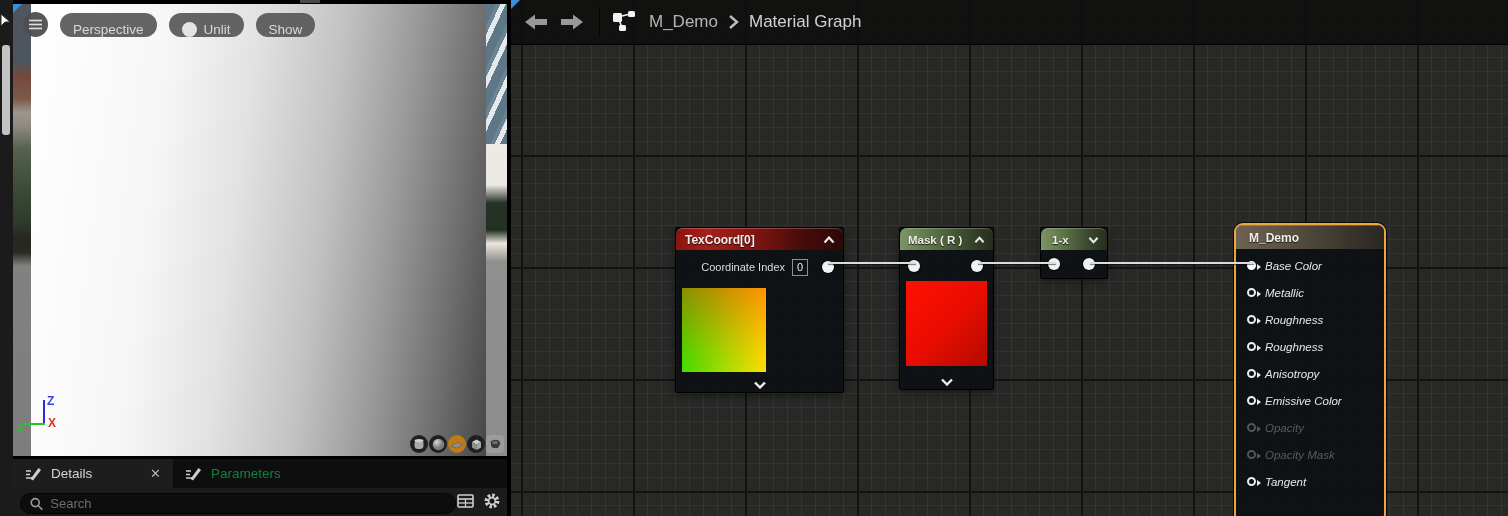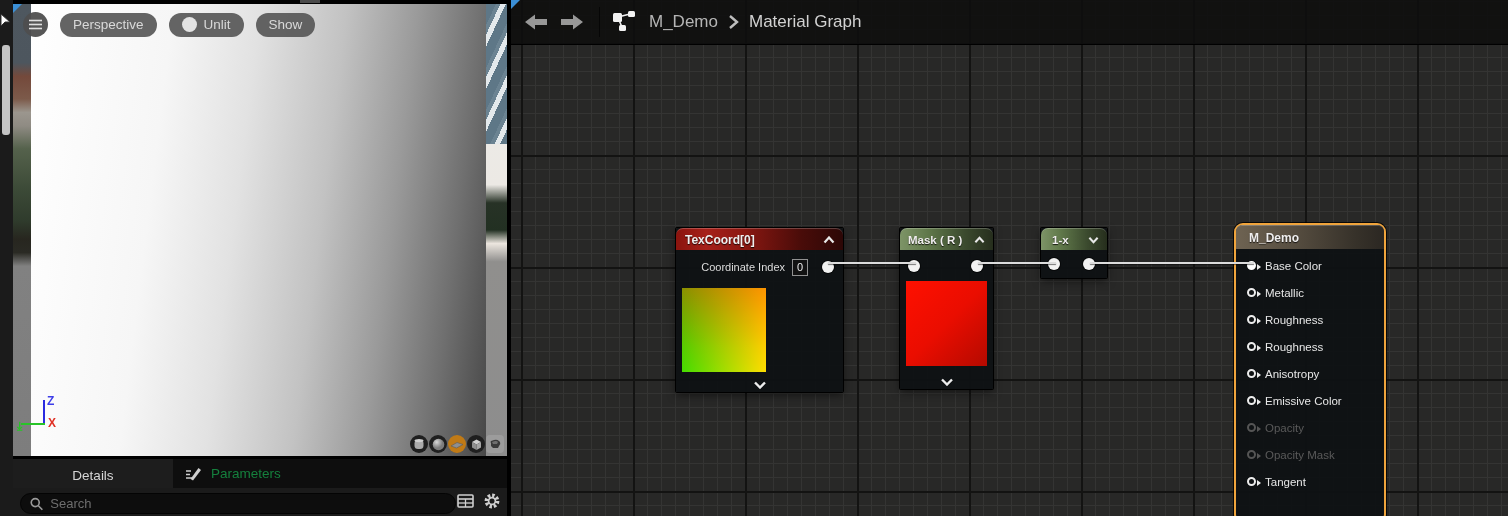--- a/index.html
+++ b/index.html
@@ -19,41 +19,41 @@
     background:linear-gradient(97deg,#ffffff 0%,#f6f6f6 28%,#e2e2e2 45%,#c2c2c2 62%,#9a9a9a 76%,#6f6f6f 89%,#474747 100%); }
   .vp-photo-left { position:absolute; left:0; top:0; width:18px; height:452px;
     background:linear-gradient(180deg,#4e575f 0%,#4d565e 13%,#74493b 16%,#7c5a4a 21%,#9b968e 24%,#8f8b83 27%,#55624c 32%,#3c4a37 41%,#2f3b2c 48%,#27261f 52%,#2a2a24 55%,#818181 58%,#7d7d7d 100%); }
   .vp-photo-right { position:absolute; left:473px; top:0; width:21px; height:452px;
     background:linear-gradient(180deg,#e9edef 0%,#eceae6 30%,#ece9e4 40%,#273226 44%,#223022 50%,#ece6df 53%,#908f8d 57%,#8d8d8d 100%); }
   .vp-photo-right::before { content:''; position:absolute; left:0; top:0; right:0; height:31%;
     background:repeating-linear-gradient(115deg,#5e7787 0 9px,#6b8392 9px 13px,#e3e9ec 13px 18px); }
   .vp-toolbar { position:absolute; left:10px; top:8px; display:flex; align-items:center; gap:12px; }
   .vp-menu-btn { width:25px; height:25px; border-radius:50%; background:rgba(78,78,78,.95);
     display:flex; align-items:center; justify-content:center; }
-  .vp-pill { height:24px; display:flex; align-items:center; gap:7px; padding:0 13px;
+  .vp-pill { height:24px; display:flex; align-items:flex-end; gap:7px; padding:0 13px;
     background:rgba(88,88,88,.93); border-radius:999px; color:#d9d9d9; font-size:13.5px; }
   .unlit-dot { width:15px; height:15px; border-radius:50%; background:#e3e3e3; }
   .gizmo { position:absolute; left:5px; top:390px; width:60px; height:45px; font-size:12px; font-weight:bold; }
   .gizmo .axis-z-line { position:absolute; left:25px; top:6px; width:2px; height:24px; background:#2a2ae0; }
   .gizmo .axis-y-line { position:absolute; left:3px; top:29px; width:24px; height:2px; background:#27c427; }
   .gizmo .axis-y-head { position:absolute; left:-1px; top:25px; color:#27c427; font-weight:bold; font-size:12px; }
   .gizmo .z-label { position:absolute; left:29px; top:0; color:#3d3de8; }
   .gizmo .x-label { position:absolute; left:30px; top:22px; color:#e03024; }
   .vp-shapes { position:absolute; right:3px; bottom:3px; display:flex; align-items:center; gap:1px; }
   .shape-btn { width:18px; height:18px; border-radius:50%; background:#1f1f1f; display:flex; align-items:center; justify-content:center; }
   .shape-btn.selected { background:#c07a16; }
   .shape-btn.lightbg { border-radius:4px; background:#9c9c9c; }
   .corner-tri { position:absolute; left:0; top:0; width:0; height:0;
     border-top:9px solid #3b8fd6; border-right:9px solid transparent; z-index:9; }
   .top-notch { position:absolute; left:300px; top:0; width:20px; height:3px; background:#4a4a4a; }
   
   .details-panel { position:absolute; left:13px; top:459px; width:494px; height:57px; background:#101010; }
   .tab-bar { position:absolute; left:0; top:0; width:100%; height:29px; background:#0e0e0e; display:flex; }
   .tab { height:29px; display:flex; align-items:center; gap:9px; padding:0 12px; color:#d6d6d6; font-size:13.5px; }
-  .tab.active { background:#1d1d1d; width:160px;flex-direction:column; }
+  .tab.active { background:#1d1d1d; width:160px; }
   .tab .close-x { margin-left:auto; color:#b5b5b5; font-size:13px; }
   .tab.inactive { color:#15803d;text-align:center; }
   .panel-body { position:absolute; left:0; top:29px; width:100%; height:28px; background:#1b1b1b; display:flex; align-items:center; }
   .search-pill { position:absolute; left:7px; top:5px; width:436px; height:21px; background:#0d0d0d;
     border:1px solid #040404; border-radius:11px; display:flex; align-items:center; gap:7px; padding:0 9px; }
   .search-pill input { background:transparent; border:none; outline:none; color:#a3a3a3; font-size:13px; width:100%;
     font-family:"Liberation Sans", sans-serif; }
   .search-pill input::placeholder { color:#6e6e6e; }
   .panel-icons { position:absolute; right:6px; top:4px; display:flex; align-items:center; gap:9px; }
   
@@ -106,21 +106,21 @@
   
   .pin-row { position:absolute; left:0; top:26px; width:100%; height:24px;
     display:flex; align-items:center; justify-content:space-between; }
   .red-preview { position:absolute; left:6px; top:53px; width:81px; height:85px;
     background:linear-gradient(135deg,#ff1000 0%,#ea0d00 50%,#b40a00 100%); }
   
   .node.output { border:2px solid #f0a43c; border-radius:9px; box-shadow:0 0 0 1px rgba(0,0,0,.8); }
   .node.output .node-header { height:24px; border-radius:6px 6px 0 0; padding-left:13px; }
   .pin-list { padding-top:3px; }
   .pin-item { height:27px; display:flex; align-items:center; gap:9px; padding-left:11px;
-    color:#e6e6e6; font-size:11.5px; }
+    color:#e6e6e6; font-size:11.5px;font-style:italic; }
   .io-pin { width:9px; height:9px; border:2.5px solid #ededed; border-radius:50%; position:relative; flex:0 0 auto; }
   .io-pin::after { content:''; position:absolute; left:8px; top:0.5px;
     border-left:4px solid #ededed; border-top:3.5px solid transparent; border-bottom:3.5px solid transparent; }
   .pin-item.connected .io-pin { background:#fff; border-color:#fff; }
   .pin-item.disabled { color:#5a5a5a; }
   .pin-item.disabled .io-pin { border-color:#555; }
   .pin-item.disabled .io-pin::after { border-left-color:#555; }
 </style>
 </head>
 <body>

